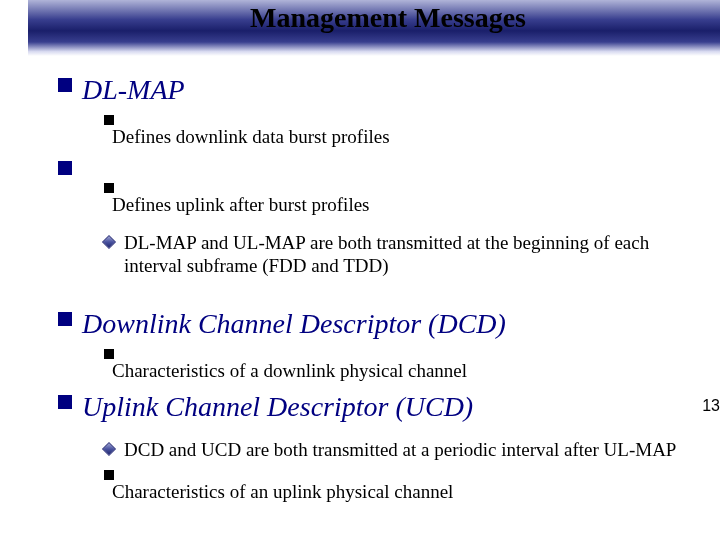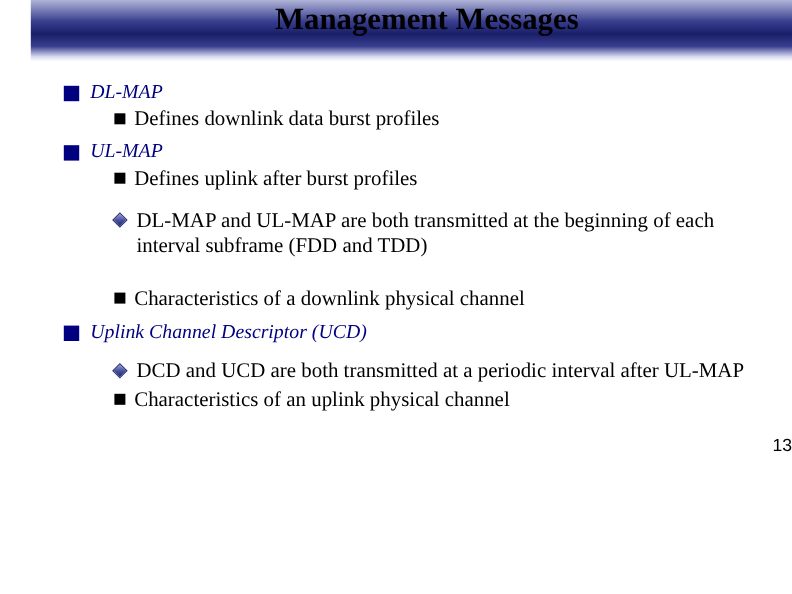--- a/index.html
+++ b/index.html
@@ -48,28 +48,29 @@
   }
   .lvl1 .bullet-box {
     width: 14px;
     height: 14px;
     background: #000080;
     margin-top: 6px;
     flex: 0 0 auto;
   }
   .lvl1 .text {
     margin-left: 10px;
-    font-size: 18px;
+    font-size: 28px;
     font-style: italic;
     color: #000080;
     font-family: "Times New Roman", Times, serif;
   }
   .lvl2 {
     margin-left: 46px;
     margin-top: 2px;
+    flex-direction: column;
   }
   .lvl2 .bullet-sq {
     width: 10px;
     height: 10px;
     background: #000;
     margin-top: 6px;
     flex: 0 0 auto;
   }
   .lvl2 .text {
     margin-left: 8px;
@@ -119,31 +120,34 @@
       <div class="row lvl1">
         <div class="bullet-box"></div>
         <div class="text">DL-MAP</div>
       </div>
       <div class="row lvl2">
         <div class="bullet-sq"></div>
         <div class="text">Defines downlink data burst profiles</div>
       </div>
       <div class="row lvl1">
         <div class="bullet-box"></div>
-        <div class="text">UL-MAP</div>
       </div>
       <div class="row lvl2">
         <div class="bullet-sq"></div>
         <div class="text">Defines uplink after burst profiles</div>
       </div>
       <div class="row lvl2b">
         <div class="bullet-diamond"></div>
         <div class="text">DL-MAP and UL-MAP are both transmitted at the beginning of each interval subframe (FDD and TDD)</div>
       </div>
       <div class="gap"></div>
+      <div class="row lvl1">
+        <div class="bullet-box"></div>
+        <div class="text">Downlink Channel Descriptor (DCD)</div>
+      </div>
       <div class="row lvl2">
         <div class="bullet-sq"></div>
         <div class="text">Characteristics of a downlink physical channel</div>
       </div>
       <div class="row lvl1">
         <div class="bullet-box"></div>
         <div class="text">Uplink Channel Descriptor (UCD)</div>
       </div>
       <div class="row lvl2b">
         <div class="bullet-diamond"></div>

